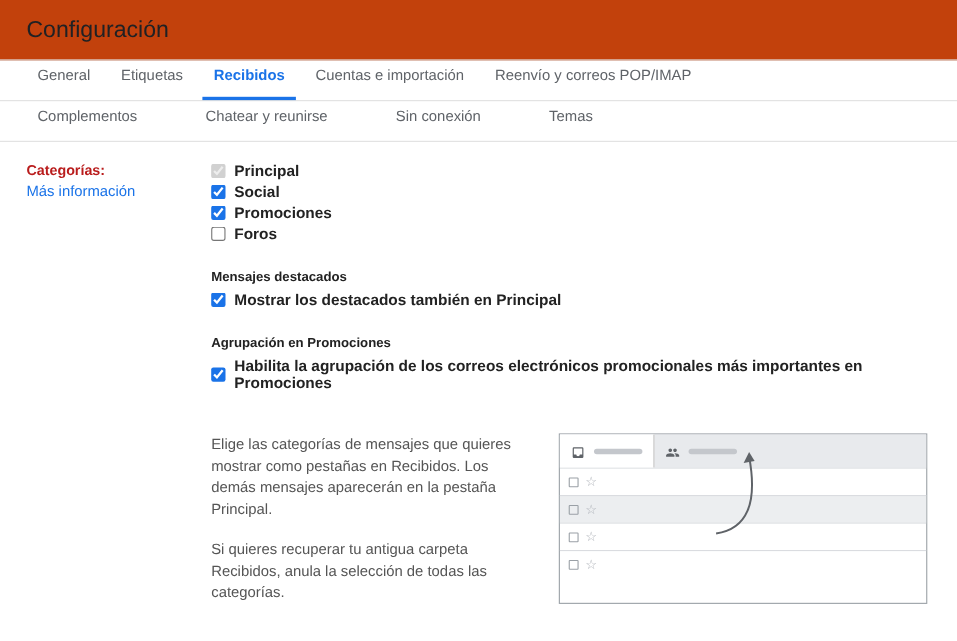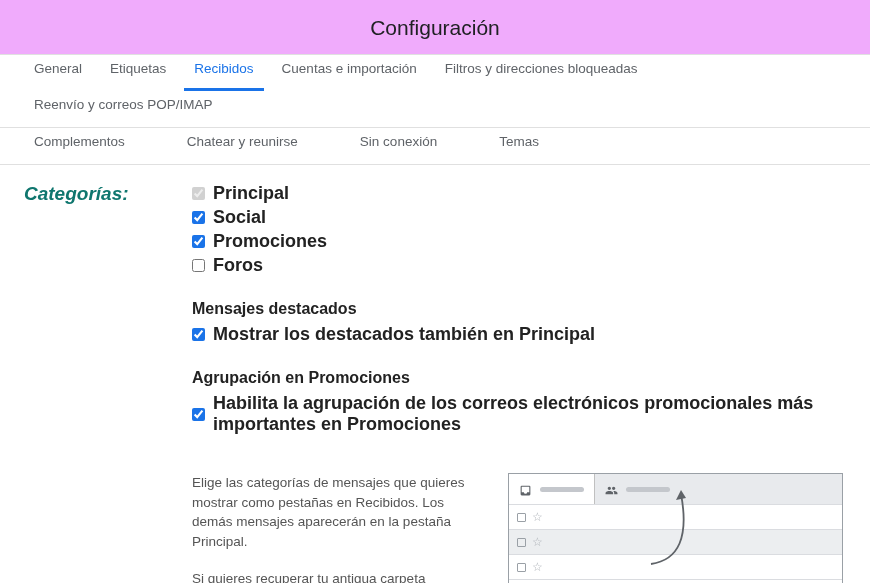--- a/index.html
+++ b/index.html
@@ -4,24 +4,23 @@
   <style>
     * { box-sizing: border-box; margin: 0; padding: 0; }
     body {
       font-family: Arial, Helvetica, sans-serif;
       font-size: 14px;
       color: #222;
       background: #fff;
       width: 870px;
     }
     .header-bar {
-      background: #f0abfc;
+      background: #c2410c;
       padding: 16px 24px 14px;
       border-bottom: 1px solid #e0e0e0;
-      text-align: center;
     }
     .page-title {
       font-size: 21px;
       font-weight: 400;
       color: #202124;
     }
     .tabs {
       display: flex;
       flex-wrap: wrap;
       padding: 0 24px;
@@ -32,35 +31,34 @@
       padding: 6px 10px 12px;
       font-size: 13.5px;
       color: #5f6368;
       cursor: pointer;
       border-bottom: 3px solid transparent;
       margin-right: 8px;
     }
     .tab.active {
       color: #1a73e8;
       border-bottom: 3px solid #1a73e8;
-      font-weight: 400;
+      font-weight: 700;
     }
     .content {
       display: flex;
       padding: 18px 24px;
     }
     .left-col {
       width: 168px;
       flex-shrink: 0;
     }
     .section-label {
-      font-size: 19px;
-      font-weight: 700;
-      color: #0f766e;
-      font-style: italic;
+      font-size: 13px;
+      font-weight: 700;
+      color: #b91c1c;
     }
     .learn-more {
       font-size: 13.5px;
       color: #1a73e8;
       cursor: pointer;
       margin-top: 4px;
     }
     .right-col {
       flex: 1;
     }
@@ -69,26 +67,26 @@
       align-items: center;
       margin-bottom: 3px;
     }
     .check-row input[type="checkbox"] {
       margin-right: 8px;
       width: 13px;
       height: 13px;
       accent-color: #1a73e8;
     }
     .check-row label {
-      font-size: 18px;
+      font-size: 14px;
       font-weight: 700;
       color: #222;
     }
     .sub-heading {
-      font-size: 16px;
+      font-size: 12px;
       font-weight: 700;
       margin-top: 24px;
       margin-bottom: 6px;
     }
     .desc-block {
       display: flex;
       margin-top: 38px;
       gap: 40px;
     }
     .desc-text {
@@ -164,33 +162,33 @@
 
 <div class="header-bar">
   <div class="page-title">Configuración</div>
 </div>
 
 <div class="tabs">
   <div class="tab">General</div>
   <div class="tab">Etiquetas</div>
   <div class="tab active">Recibidos</div>
   <div class="tab">Cuentas e importación</div>
-  <div class="tab">Filtros y direcciones bloqueadas</div>
   <div class="tab">Reenvío y correos POP/IMAP</div>
 </div>
 <div class="tabs" style="border-top:none;gap:34px;">
   <div class="tab">Complementos</div>
   <div class="tab">Chatear y reunirse</div>
   <div class="tab">Sin conexión</div>
   <div class="tab">Temas</div>
 </div>
 
 <div class="content">
   <div class="left-col">
     <div class="section-label">Categorías:</div>
+    <div class="learn-more">Más información</div>
   </div>
 
   <div class="right-col">
 
     <div class="check-row">
       <input type="checkbox" checked="" disabled="" style="">
       <label>Principal</label>
     </div>
     <div class="check-row">
       <input type="checkbox" checked="" style="">

